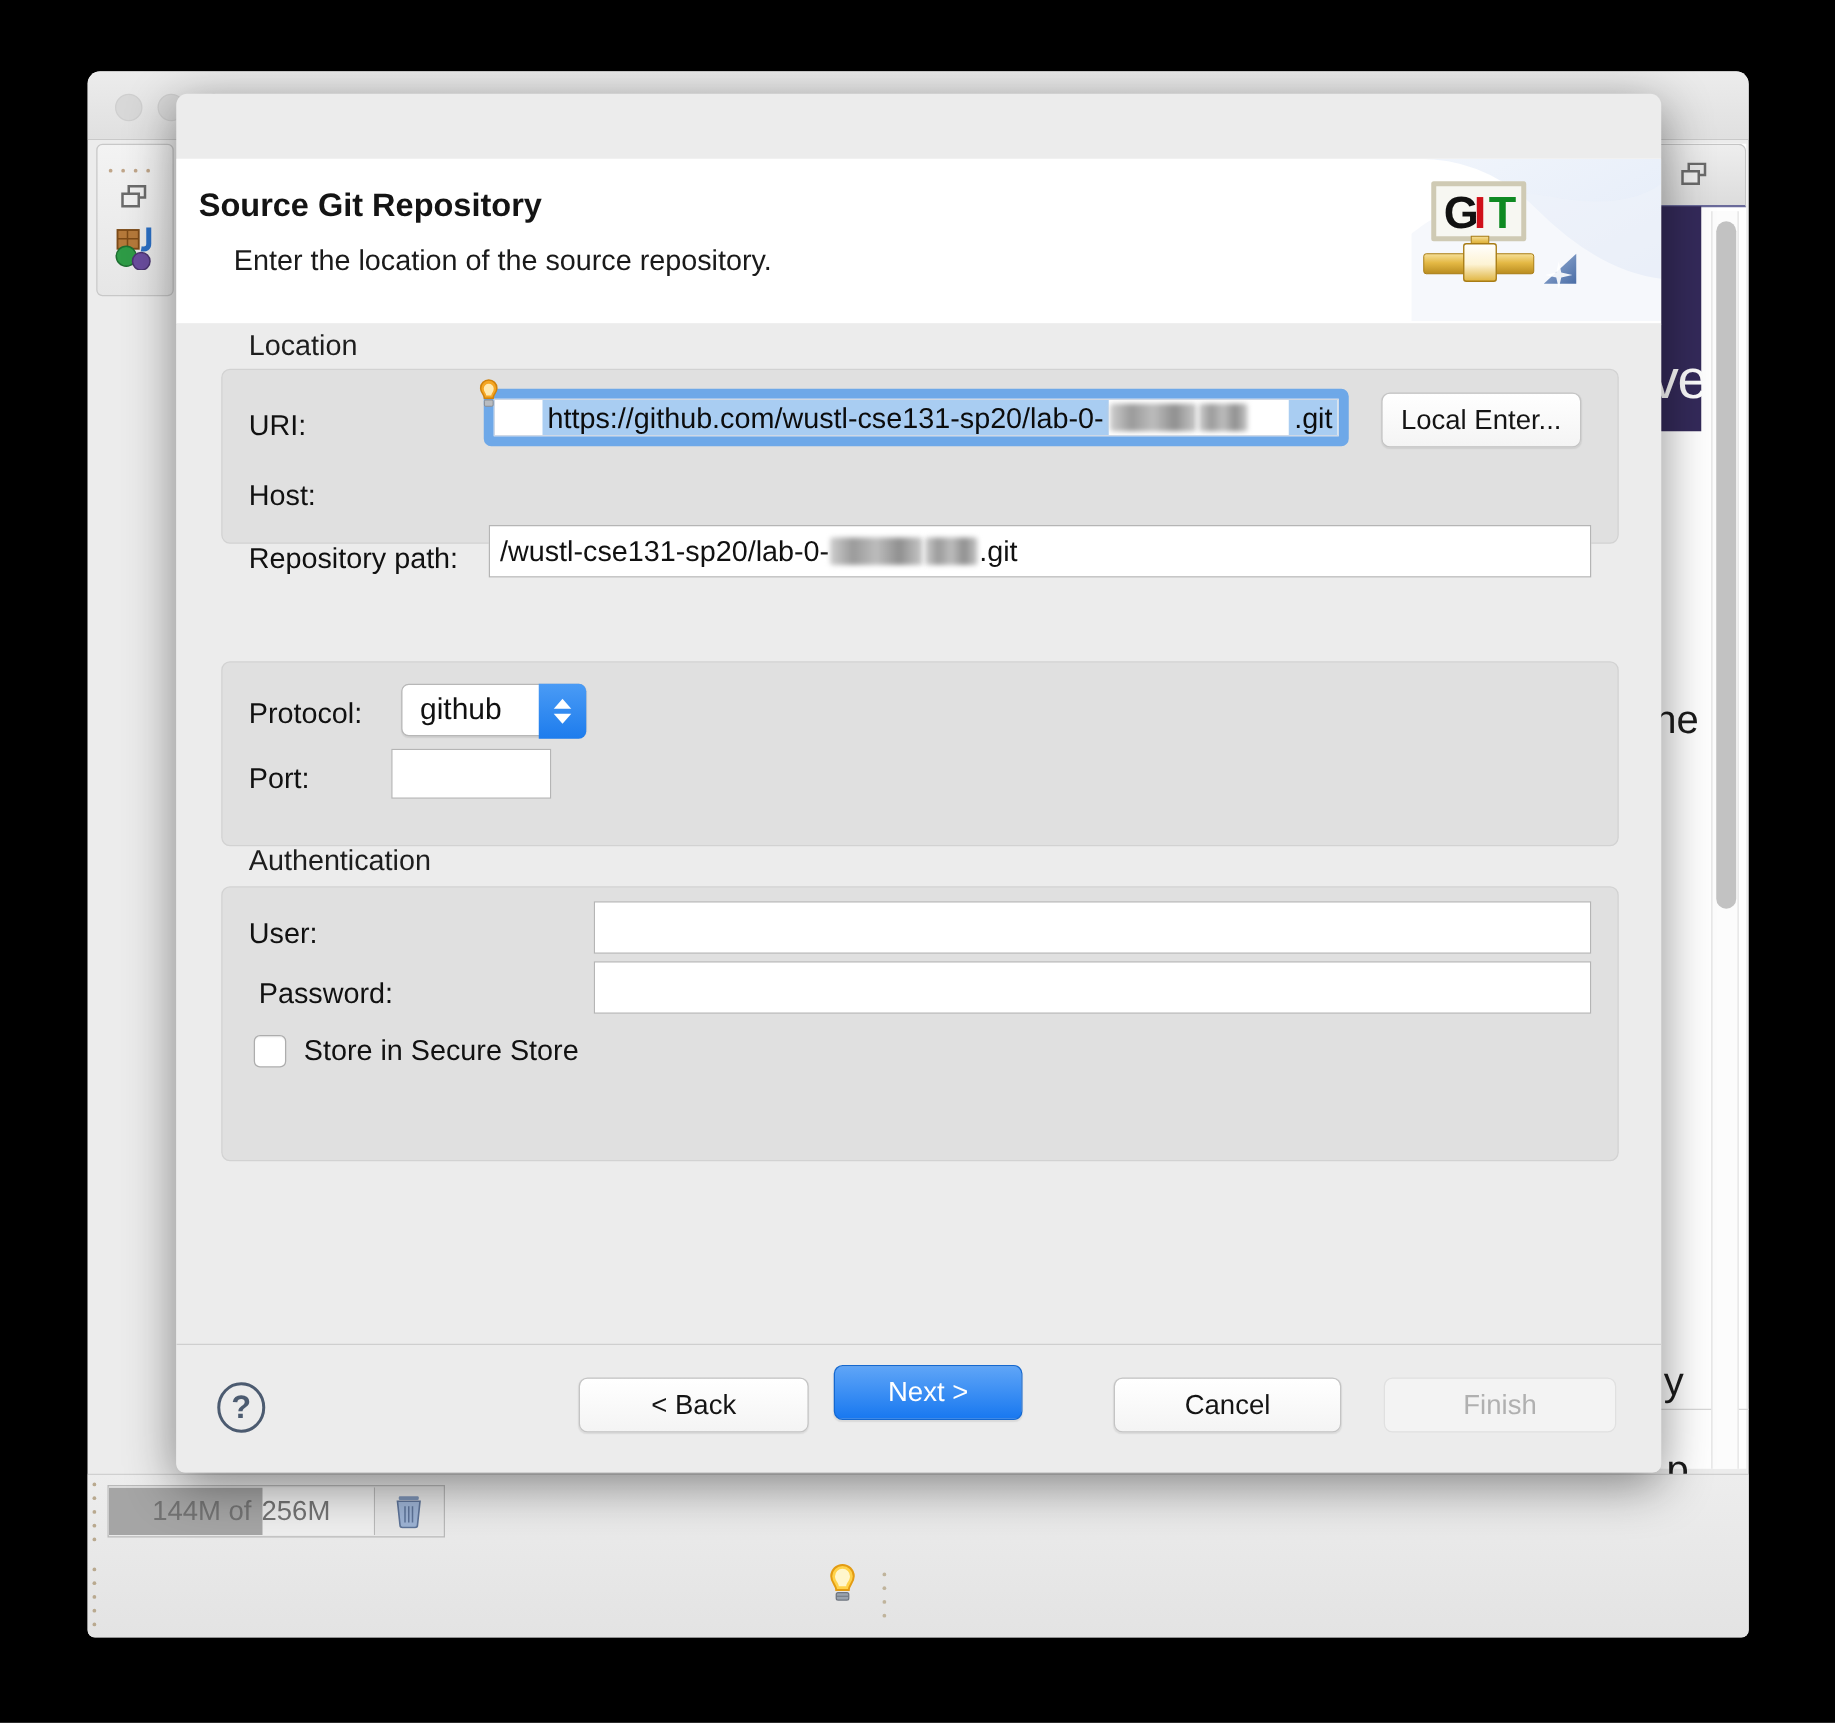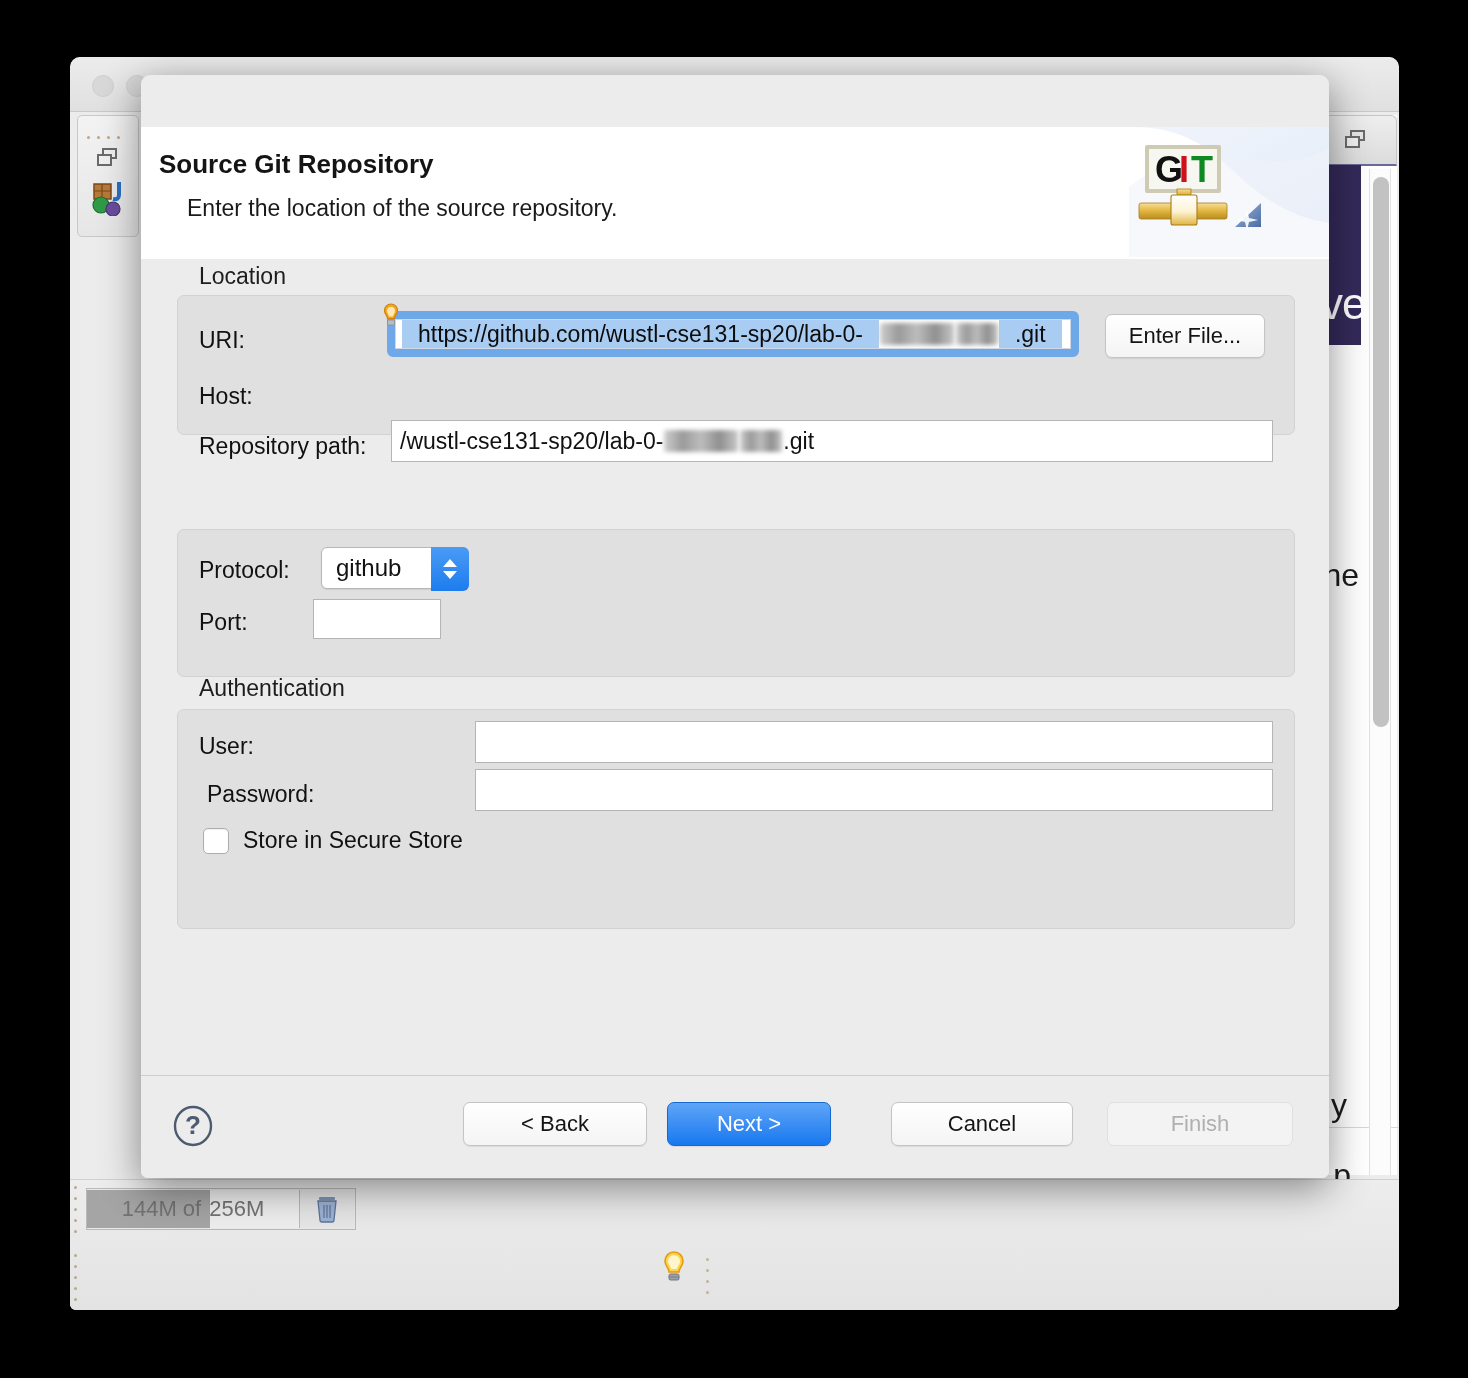--- a/index.html
+++ b/index.html
@@ -197,21 +197,21 @@
     background: #6ea8e8;
     box-sizing: border-box;
     padding: 0;
   }
   .focus-inner {
     position: absolute; left: 4px; top: 4px; right: 4px; bottom: 4px;
     background: #fff; border: 1px solid #cfd8e5;
     display: flex; align-items: center; padding-left: 6px;
     font-size: 23px; overflow: hidden; white-space: nowrap;
   }
-  .sel-text { background: #a9cdf2; color: #0c0c0c; padding: 2px 16px; }
+  .sel-text { background: #a9cdf2; color: #0c0c0c; padding: 2px 4px; margin-left: 32px; }
   .blur-block {
     display: inline-block; vertical-align: middle;
     height: 22px; margin: 0 1px;
     background: linear-gradient(90deg,#cfcfcf,#9a9a9a,#bdbdbd,#8f8f8f,#c8c8c8);
     filter: blur(2.2px);
     border-radius: 2px;
   }
   .blur-block.w1 { width: 74px; }
   .blur-block.w2 { width: 42px; }
 
@@ -438,21 +438,21 @@
         </div>
       </div>
       <div class="bulb-deco" style="left:240px; top:44px;">
         <svg width="20" height="26" viewBox="0 0 20 26">
           <path d="M10 1 a6.5 6.5 0 0 1 6.5 6.5 c0 3.6 -3 5 -3 8 h-7 c0 -3 -3 -4.4 -3 -8 a6.5 6.5 0 0 1 6.5 -6.5 z" fill="#f5a623" stroke="#d0820c" stroke-width="1.2"></path>
           <path d="M10 4 a4 4 0 0 1 4 4 c0 2.4 -2 3.6 -2 5.4 h-4 c0 -1.8 -2 -3 -2 -5.4 a4 4 0 0 1 4 -4 z" fill="#ffe9b0"></path>
           <rect x="6.5" y="17" width="7" height="5" rx="1" fill="#b9bcc0" stroke="#8a8d92" stroke-width="0.8"></rect>
         </svg>
       </div>
 
-      <div class="btn" style="left:964px; top:55px; width:160px; height:44px;">Enter File...</div>
+      <div class="btn" style="left:964px; top:55px; width:160px; height:44px;">Local Enter...</div>
 
       <div class="field-label" style="left:58px; top:124px;">Host:</div>
 
       <div class="field-label" style="left:58px; top:174px;">Repository path:</div>
       <div class="text-input" style="left:250px; top:161px; width:882px; height:42px;">
         <span>/wustl-cse131-sp20/lab-0-</span>
           <span class="blur-block w1"></span>
           <span class="blur-block w2"></span>
           <span>.git</span>
       </div>
@@ -488,18 +488,18 @@
     </div>
 
     <div class="dlg-footer">
       <div class="help-icon" style="left:30px; top:28px;">
         <svg width="44" height="44" viewBox="0 0 44 44">
           <ellipse cx="22" cy="22" rx="18" ry="19" fill="none" stroke="#4c5b70" stroke-width="2.4"></ellipse>
           <text x="22" y="30" text-anchor="middle" font-family="Liberation Sans, sans-serif" font-size="26" font-weight="bold" fill="#4c5b70">?</text>
         </svg>
       </div>
       <div class="btn" style="left:322px; top:26px; width:184px;">&lt; Back</div>
-      <div class="btn primary" style="left:526px; top:26px; width:164px;">Next &gt;</div>
+      <div class="btn primary" style="left:526px; top:16px; width:151px;">Next &gt;</div>
       <div class="btn" style="left:750px; top:26px; width:182px;">Cancel</div>
       <div class="btn disabled" style="left:966px; top:26px; width:186px;">Finish</div>
     </div>
   </div>
 </div>
 
 </body></html>

